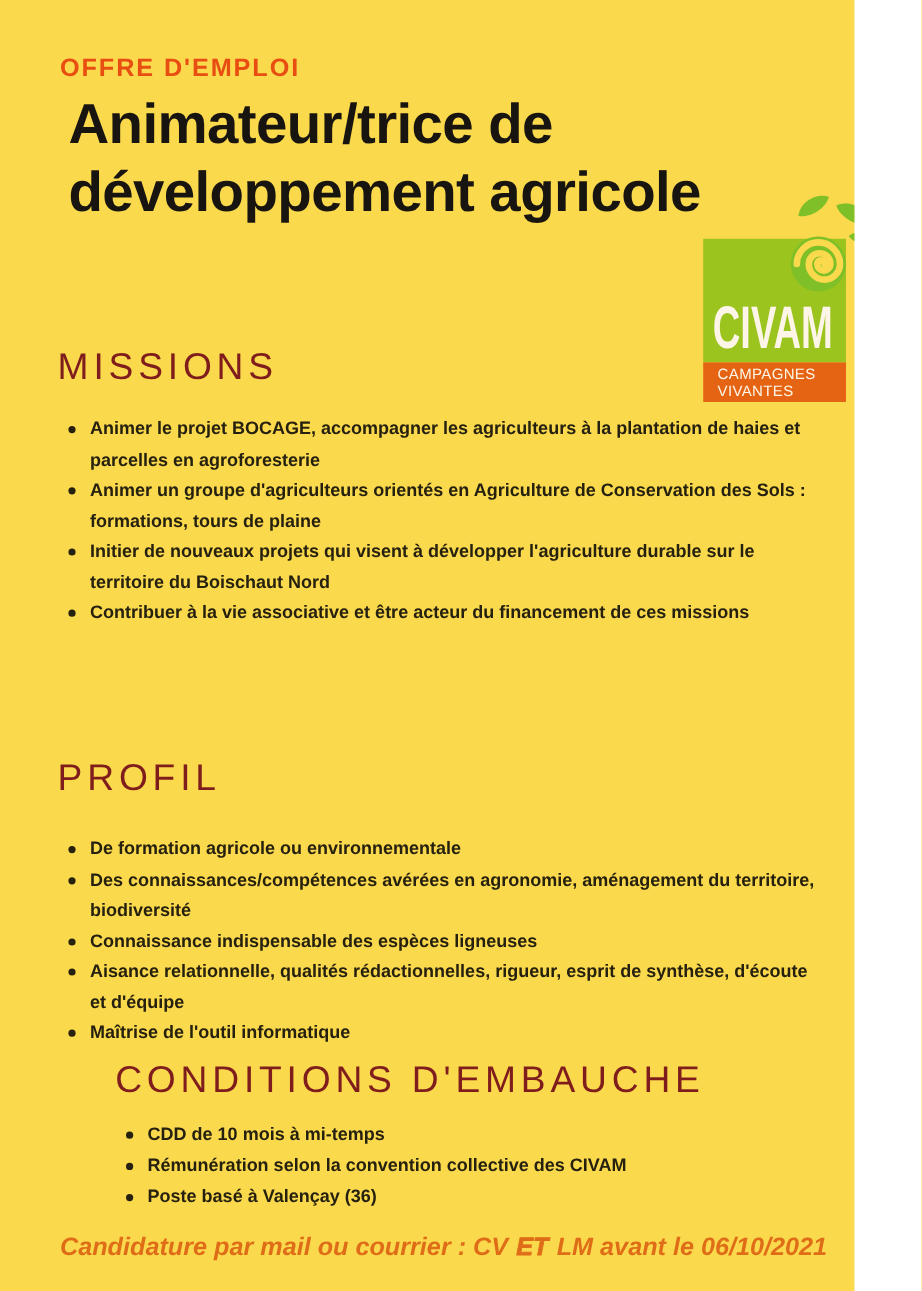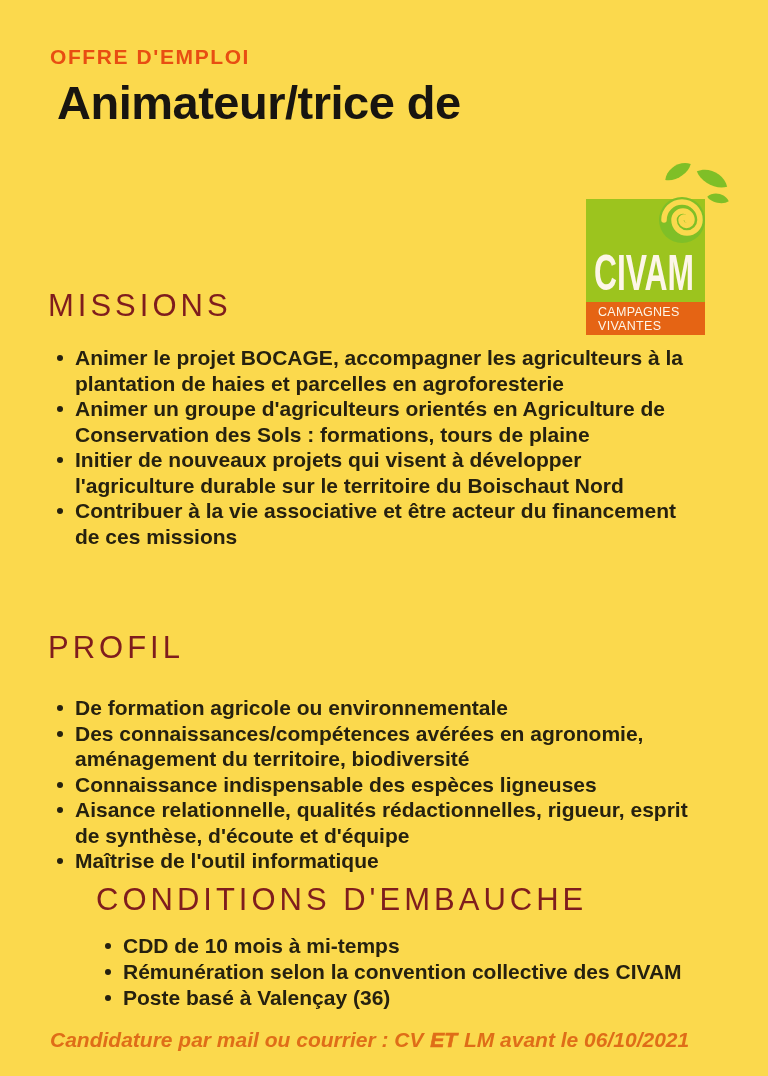--- a/index.html
+++ b/index.html
@@ -1,19 +1,19 @@
 <!DOCTYPE html>
 <html><head>
 <meta charset="utf-8">
 <style>
   html,body{margin:0;padding:0;}
   body{font-family:"Liberation Sans",sans-serif;}
   .poster{
     position:relative;
-    width:768px;height:1076px;
+    width:712px;height:1076px;
     background:#fbd94d;
     overflow:hidden;
   }
   .kicker{
     position:absolute;left:50px;top:45px;
     font-size:21px;font-weight:700;letter-spacing:1.6px;
     color:#e84e12;
   }
   .title{
     position:absolute;left:57px;top:74px;
@@ -31,21 +31,21 @@
     margin:0;
     font-size:31px;font-weight:400;letter-spacing:4px;
     color:#7f1d1d;
   }
   .bullets{
     margin:0;padding:0;list-style:none;width:640px;
   }
   .bullets li{
     position:relative;
     padding-left:27px;
-    font-size:21px;font-weight:700;line-height:25.5px;
+    font-size:15px;font-weight:700;line-height:25.5px;
     color:#26210f;
   }
   .bullets li::before{
     content:"";
     position:absolute;left:9px;top:10px;
     width:6px;height:6px;border-radius:50%;
     background:#26210f;
   }
   #missions{top:288px;}
   #missions .bullets{margin-top:21px;}
@@ -65,21 +65,21 @@
   }
 </style>
 </head>
 <body>
 
 <div class="poster">
 
   <div class="kicker">OFFRE D'EMPLOI</div>
 
   <h1 class="title"><span>Animateur/trice de</span><br>
-    <br>
+    <span>développement agricole</span><br>
     </h1>
 
   <svg class="civam-logo" viewBox="0 0 160 190" xmlns="http://www.w3.org/2000/svg">
 
     <g>
       <path d="M-15,0 C-8,-9 8,-9 15,0 C8,7 -8,7 -15,0 Z" transform="translate(95,20) rotate(-32)" fill="#7fbf27"></path>
       <path d="M-17,0 C-9,-10 9,-10 17,0 C9,8 -9,8 -17,0 Z" transform="translate(129,27) rotate(27)" fill="#7fbf27"></path>
       <path d="M-11,0 C-6,-7 6,-7 11,0 C6,5 -6,5 -11,0 Z" transform="translate(135,47) rotate(12)" fill="#7fbf27"></path>
     </g>
 

